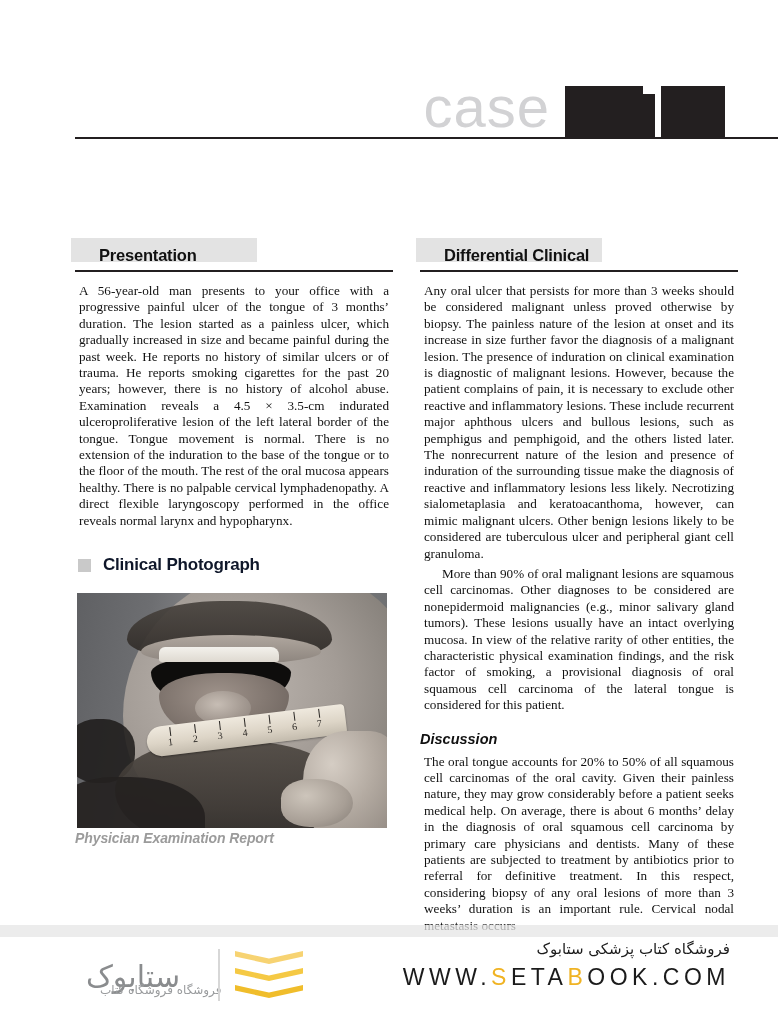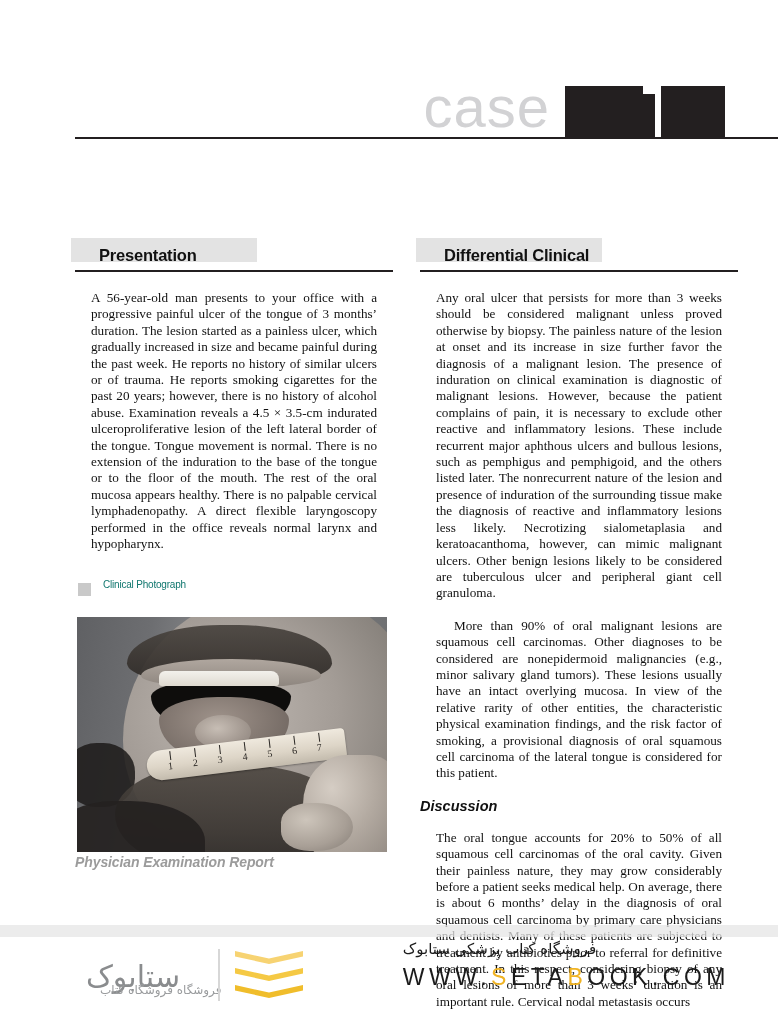--- a/index.html
+++ b/index.html
@@ -104,21 +104,21 @@
     position: absolute;
     left: 0;
     top: 32px;
     width: 318px;
     height: 1.5px;
     background: #231f20;
   }
 
   
   p.body {
-    margin: 16px;
+    margin: 4px;
     font-family: "Liberation Serif", serif;
     font-size: 13.2px;
     line-height: 16.4px;
     text-align: justify;
     text-justify: inter-word;
     hyphens: manual;
     color: #111;
   }
   p.body + p.body { text-indent: 18px; }
 
@@ -131,24 +131,24 @@
   #clinical-bullet {
     position: absolute;
     left: 3px; top: 4px;
     width: 13px; height: 13px;
     background: #c9c9c9;
   }
   #clinical-label {
     position: absolute;
     left: 28px; top: 0;
     font-family: "Liberation Sans", sans-serif;
-    font-size: 10px;
-    font-weight: normal;
+    font-size: 17px;
+    font-weight: bold;
     letter-spacing: -0.2px;
-    color: #0f766e;
+    color: #0f172a;
   }
 
   
   #photo-wrap {
     margin-top: 10px;
     width: 314px;
     height: 239px;
     position: relative;
     overflow: hidden;
     background: #6e6e6e;
@@ -279,21 +279,21 @@
     font-style: italic;
     letter-spacing: -0.1px;
     color: #9b9b9b;
   }
   #per-body {
     margin-top: 7px;
   }
 
   
   .sub-head {
-    margin: 7px 0 7px 0;
+    margin: 17px 0 7px 0;
     font-family: "Liberation Sans", sans-serif;
     font-size: 14.5px;
     font-weight: bold;
     font-style: italic;
     color: #111;
   }
 
   
   #bottom-band {
     position: absolute;
@@ -352,21 +352,21 @@
     background: #f2c94c;
     clip-path: polygon(0 0, 50% 58%, 100% 0, 100% 42%, 50% 100%, 0 42%);
   }
   #chev1 { top: 2px;  background: #f7d372; }
   #chev2 { top: 19px; background: #f5c944; }
   #chev3 { top: 36px; background: #f0bd2b; }
 
   #footer-right {
     position: absolute;
     right: 48px; top: 0;
-    text-align: left;
+    text-align: right;
   }
   #footer-persian {
     font-family: "DejaVu Sans", sans-serif;
     font-size: 15px;
     color: #1b1b1b;
     direction: rtl;
     white-space: nowrap;
     margin-bottom: 6px;
   }
   #footer-url {

